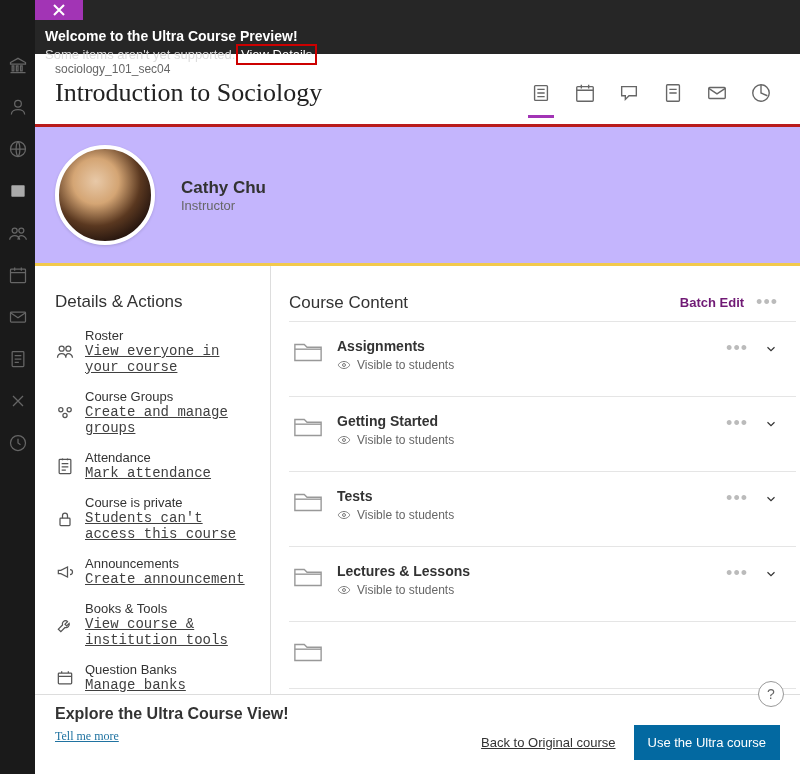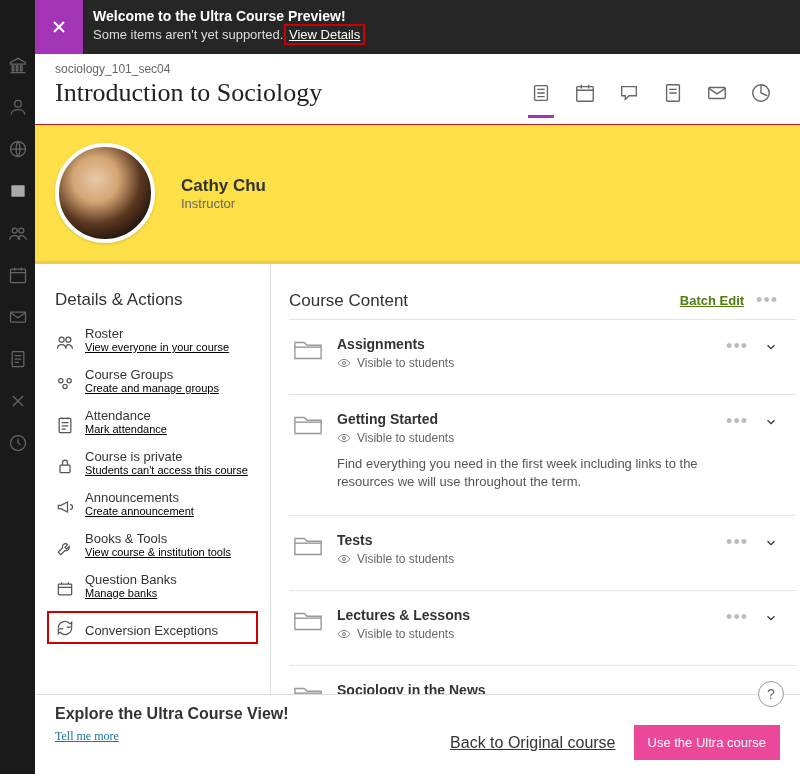--- a/index.html
+++ b/index.html
@@ -1,68 +1,68 @@
 <!DOCTYPE html>
 <html><head>
 <meta charset="utf-8">
 <style>
 * { box-sizing: border-box; margin: 0; padding: 0; }
 body { font-family: -apple-system, BlinkMacSystemFont, "Segoe UI", Helvetica, Arial, sans-serif; font-size: 14px; color: #333; background: #fff; width: 800px; overflow: hidden; }
 .app { display: flex; height: 774px; }
 .leftbar { width: 35px; background: #1a1a1a; display: flex; flex-direction: column; align-items: center; padding-top: 55px; gap: 22px; }
 .leftbar .icn { width: 20px; height: 20px; color: #666; display: flex; align-items: center; justify-content: center; }
 .main { flex: 1; display: flex; flex-direction: column; position: relative; }
-.banner { background: #262626; color: #fff; display: flex; align-items: flex-start; height: 54px; }
+.banner { background: #262626; color: #fff; display: flex; align-items: flex-start; height: 54px; flex-direction: column; }
 .banner-close { width: 48px; height: 54px; background: #a234b5; display: flex; align-items: center; justify-content: center; color: #fff; font-size: 22px; }
 .banner-text { padding: 7px 10px; font-size: 14px; line-height: 1.35; }
 .banner-title { font-weight: 600; }
 .banner-sub { font-size: 13px; color: #ddd; }
 .view-details { color: #fff; text-decoration: underline; cursor: pointer; }
 .red-box { outline: 2px solid #c00; outline-offset: 1px; padding: 0 2px; }
 .header { padding: 8px 20px 0 20px; }
 .course-id { font-size: 12px; color: #666; }
 .course-title-row { display: flex; justify-content: space-between; align-items: center; margin-top: 2px; }
 .course-title { font-size: 26px; font-weight: 400; font-family: Georgia, serif; color: #222; text-align: right; }
 .header-icons { display: flex; gap: 22px; align-items: center; padding-right: 8px; }
 .header-icons .hicn { width: 22px; height: 22px; color: #666; position: relative; }
 .header-icons .hicn.active::after { content: ""; position: absolute; bottom: -14px; left: -2px; width: 26px; height: 3px; background: #a234b5; }
-.profile-band { background: #fde047; border-top: 1px solid #b91c1c; border-bottom: 3px solid #f2c94c; margin-top: 16px; display: flex; align-items: center; gap: 26px; padding: 18px 20px; }
+.profile-band { background: #c4b5fd; border-top: 3px solid #b91c1c; border-bottom: 3px solid #f2c94c; margin-top: 16px; display: flex; align-items: center; gap: 26px; padding: 18px 20px; }
 .avatar { width: 100px; height: 100px; border-radius: 50%; background: radial-gradient(circle at 40% 35%, #e8c9a8 0%, #d4a574 28%, #5a3820 55%, #2a1810 75%); border: 4px solid #fff; box-shadow: 0 1px 3px rgba(0,0,0,.15); }
 .profile-name { font-size: 17px; font-weight: 600; }
 .profile-role { font-size: 13px; color: #666; }
 .body-cols { display: flex; flex: 1; padding: 0 4px 0 20px; overflow: hidden; }
 .left-col { width: 215px; padding: 26px 10px 0 0; }
 .right-col { flex: 1; border-left: 1px solid #ddd; padding: 26px 0 0 18px; display: flex; flex-direction: column; }
 .section-hdr { font-size: 17px; font-weight: 400; margin-bottom: 16px; }
-.da-item { display: flex; gap: 10px; margin-bottom: 14px; align-items: flex-end; }
+.da-item { display: flex; gap: 10px; margin-bottom: 14px; align-items: center; }
 .da-icon { width: 20px; height: 20px; flex-shrink: 0; color: #555; margin-top: 1px; }
 .da-title { font-size: 13px; color: #333; }
-.da-link { font-size: 11px; color: #000000; text-decoration: underline; cursor: pointer; display: block; }
+.da-link { font-size: 14px; color: #404040; text-decoration: underline; cursor: pointer; display: block; font-family: Liberation Mono, monospace; }
 .da-item.red { outline: 2px solid #c00; padding: 4px 6px; margin-left: -6px; margin-right: 4px; }
 .cc-head { display: flex; justify-content: space-between; align-items: center; margin-bottom: 8px; padding-right: 18px; }
 .cc-actions { display: flex; gap: 12px; align-items: center; }
-.batch-edit { color: #4d7c0f; text-decoration: underline; font-size: 13px; font-weight: 600; cursor: pointer; }
+.batch-edit { color: #701a75; font-size: 13px; font-weight: 600; cursor: pointer; }
 .dots { color: #bbb; font-size: 18px; letter-spacing: 1px; cursor: pointer; }
 .content-list { border-top: 1px solid #e5e5e5; }
 .citem { border-bottom: 1px solid #e5e5e5; padding: 16px 18px 24px 4px; display: flex; gap: 14px; align-items: flex-start; }
 .folder-icn { width: 30px; height: 24px; flex-shrink: 0; margin-top: 2px; }
 .citem-body { flex: 1; }
 .citem-title { font-size: 14px; font-weight: 600; margin-bottom: 4px; }
 .vis-row { font-size: 12px; color: #666; display: flex; align-items: center; gap: 6px; text-align: center; }
 .citem-desc { font-size: 13px; color: #555; margin-top: 10px; line-height: 1.4; }
 .citem-ctrl { display: flex; align-items: center; gap: 16px; }
 .chev { width: 14px; height: 14px; color: #333; }
 .footer { border-top: 1px solid #ddd; padding: 10px 20px 14px 20px; display: flex; gap: 20px; align-items: flex-start; background: #fff; position: relative; }
 .footer-left { flex: 1; }
 .footer-title { font-size: 16px; font-weight: 600; margin-bottom: 2px; }
 .footer-text { font-size: 12px; color: #555; line-height: 1.35; }
 .footer-link { font-size: 12px; color: #2073a1; text-decoration: underline; cursor: pointer; display: inline-block; margin-top: 4px; font-family: Liberation Serif, serif; }
 .footer-actions { display: flex; align-items: center; gap: 18px; margin-top: 20px; }
-.back-link { font-size: 16px; text-decoration: underline; color: #333; cursor: pointer; }
-.use-btn { background: #ec4899; color: #fff; padding: 10px 14px; font-size: 13px; cursor: pointer; }
+.back-link { font-size: 13px; text-decoration: underline; color: #333; cursor: pointer; }
+.use-btn { background: #0369a1; color: #fff; padding: 10px 14px; font-size: 13px; cursor: pointer; }
 .help-bubble { position: absolute; top: -14px; right: 16px; width: 26px; height: 26px; border: 1.5px solid #999; border-radius: 50%; background: #fff; display: flex; align-items: center; justify-content: center; font-size: 14px; color: #666; }
 svg { display: block; }
 </style>
 </head>
 <body>
 
 <div class="app">
   <div class="leftbar">
     <div class="icn">
         <svg viewBox="0 0 24 24" width="20" height="20" fill="none" stroke="currentColor" stroke-width="1.5">
@@ -336,21 +336,20 @@
               </div>
               <div class="citem-body">
                 <div class="citem-title">Getting Started</div>
                 <div class="vis-row">
                   <svg viewBox="0 0 24 24" width="14" height="14" fill="none" stroke="currentColor" stroke-width="1.5">
                     <path d="M2 12s3-6 10-6 10 6 10 6-3 6-10 6-10-6-10-6z"></path>
                     <circle cx="12" cy="12" r="2.5"></circle>
                   </svg>
                   <span>Visible to students</span>
                 </div>
-                <div class="citem-desc">Find everything you need in the first week including links to the resources we will use throughout the term.</div>
               </div>
               <div class="citem-ctrl">
                 <span class="dots">•••</span>
                 <span class="chev">
                   <svg viewBox="0 0 24 24" width="14" height="14" fill="none" stroke="currentColor" stroke-width="2">
                     <path d="M6 9l6 6 6-6"></path>
                   </svg>
                 </span>
               </div>
             </div>
@@ -406,23 +405,20 @@
                 </span>
               </div>
             </div>
             <div class="citem">
               <div class="folder-icn">
                 <svg viewBox="0 0 32 24" width="30" height="24" fill="none" stroke="#999" stroke-width="1.5">
                   <path d="M2 4h10l3 3h15v14H2V4z"></path>
                   <path d="M2 9h28"></path>
                 </svg>
               </div>
-              <div class="citem-body">
-                <div class="citem-title">Sociology in the News</div>
-              </div>
             </div>
           </div>
       </div>
     </div>
 
     <div class="footer">
       <div class="help-bubble">?</div>
       <div class="footer-left">
         <div class="footer-title">Explore the Ultra Course View!</div>
         <span class="footer-link">Tell me more</span>

